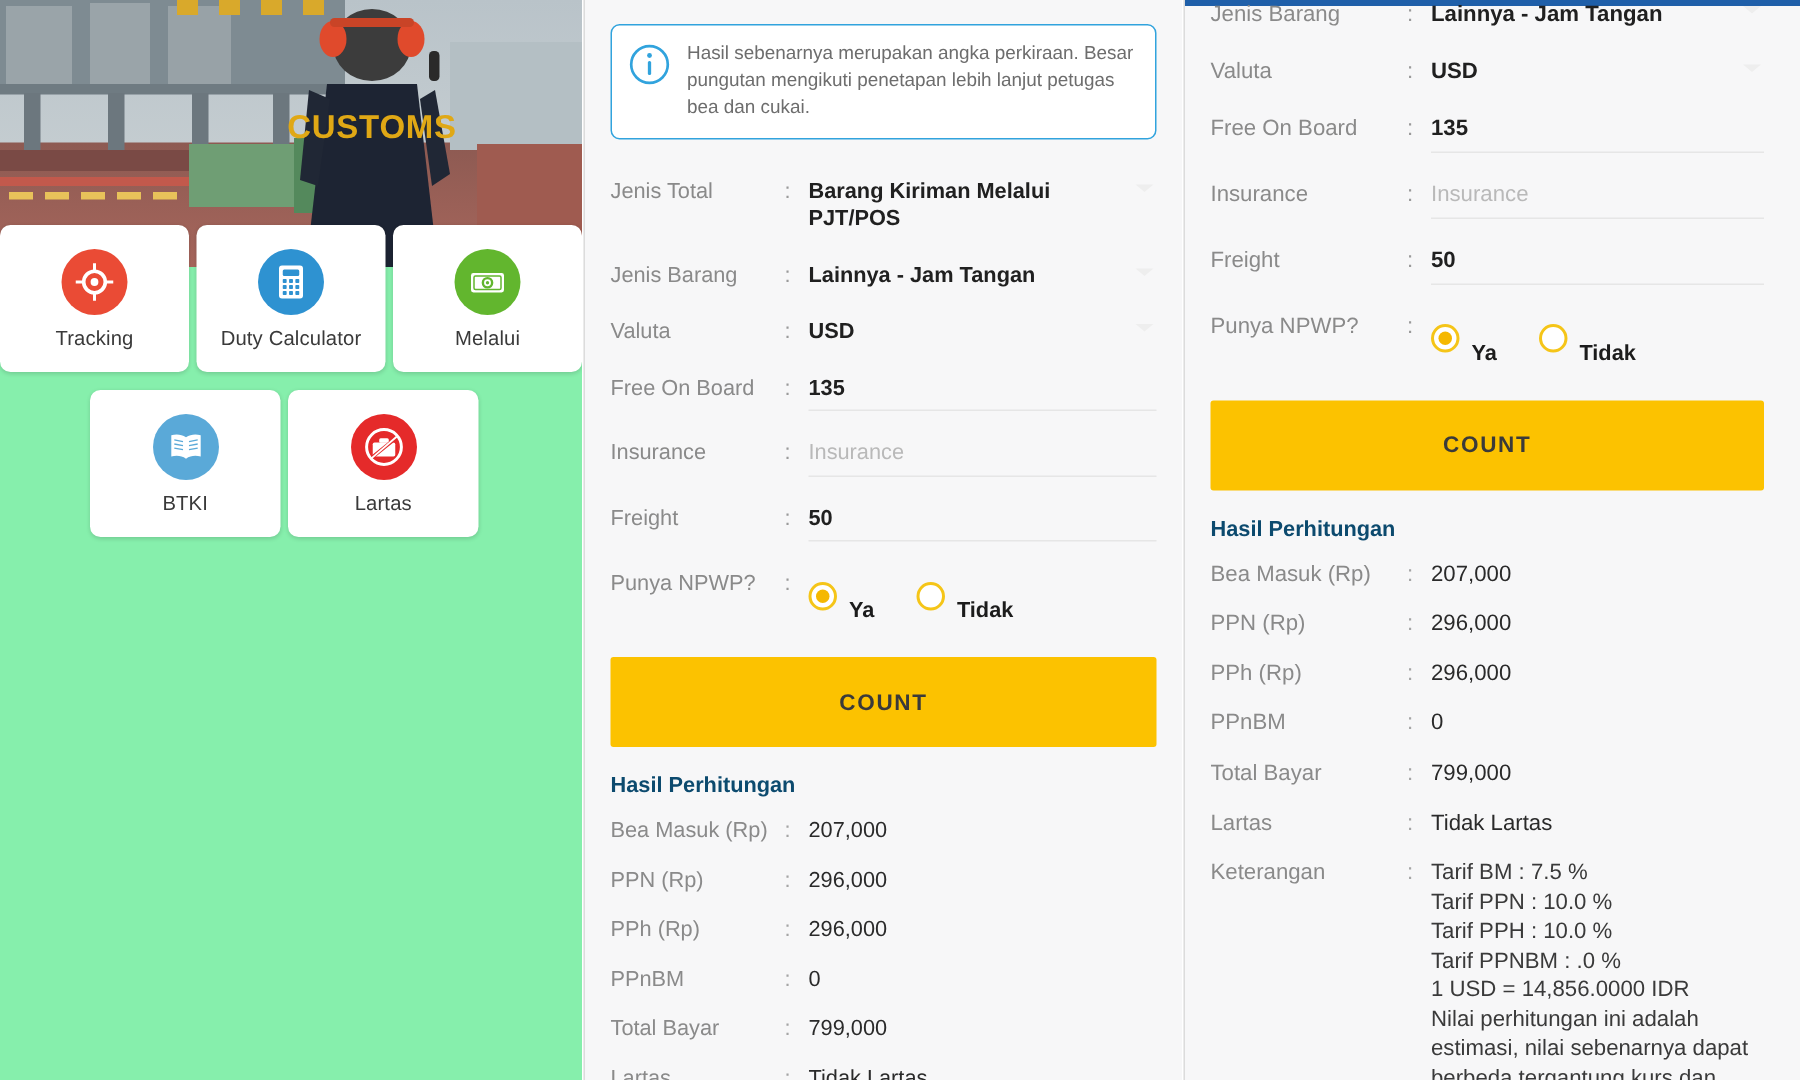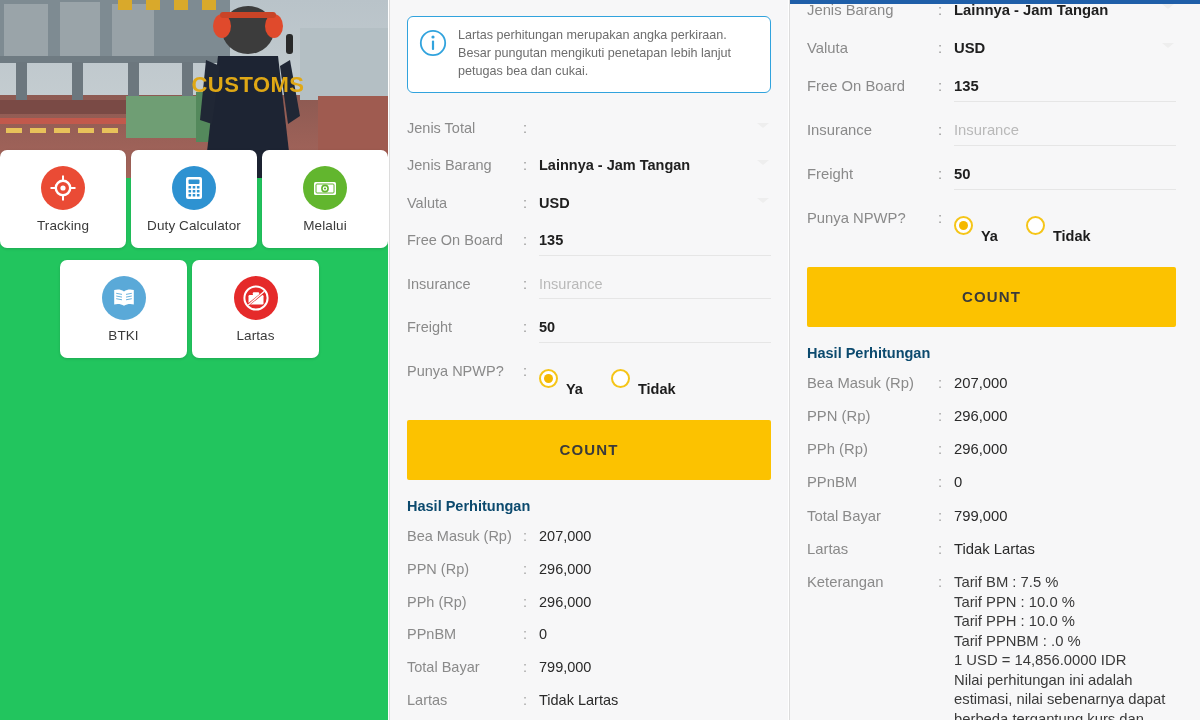--- a/index.html
+++ b/index.html
@@ -7,21 +7,21 @@
     width: 1200px; height: 720px;
     font-family: "Liberation Sans", sans-serif;
     background: #ffffff;
     overflow: hidden;
   }
   #root { position: relative; width: 1200px; height: 720px; }
 
   
   .panel-left {
     position: absolute; left: 0; top: 0; width: 388px; height: 720px;
-    background: #22c55e; overflow: hidden;
+    background: #86efac; overflow: hidden;
   }
   .hero {
     position: absolute; left: 0; top: 0; width: 388px; height: 178px;
     overflow: hidden;
   }
   .hero svg { display: block; width: 388px; height: 178px; }
 
   .tiles {
     position: absolute; left: 0; top: 150px; width: 388px;
   }
@@ -304,26 +304,27 @@
     <div class="mid-inner">
 
       <div class="infobox">
         <span class="info-icon">
           <svg width="28" height="28" viewBox="0 0 28 28">
             <circle cx="14" cy="14" r="12.2" fill="none" stroke="#31a3dd" stroke-width="1.8"></circle>
             <circle cx="14" cy="8" r="1.6" fill="#31a3dd"></circle>
             <rect x="12.9" y="11.6" width="2.2" height="9.4" rx="1" fill="#31a3dd"></rect>
           </svg>
         </span>
-        <span class="info-text">Lartas perhitungan merupakan angka perkiraan. Besar pungutan mengikuti penetapan lebih lanjut petugas bea dan cukai.</span>
+        <span class="info-text">Hasil sebenarnya merupakan angka perkiraan. Besar pungutan mengikuti penetapan lebih lanjut petugas bea dan cukai.</span>
       </div>
 
       <div class="frow">
         <span class="flabel">Jenis Total</span>
         <span class="fcolon">:</span>
+        <span class="fvalue">Barang Kiriman Melalui PJT/POS</span>
         <span class="chev"></span>
       </div>
 
       <div class="frow">
         <span class="flabel">Jenis Barang</span>
         <span class="fcolon">:</span>
         <span class="fvalue">Lainnya  - Jam Tangan</span>
         <span class="chev"></span>
       </div>
 

